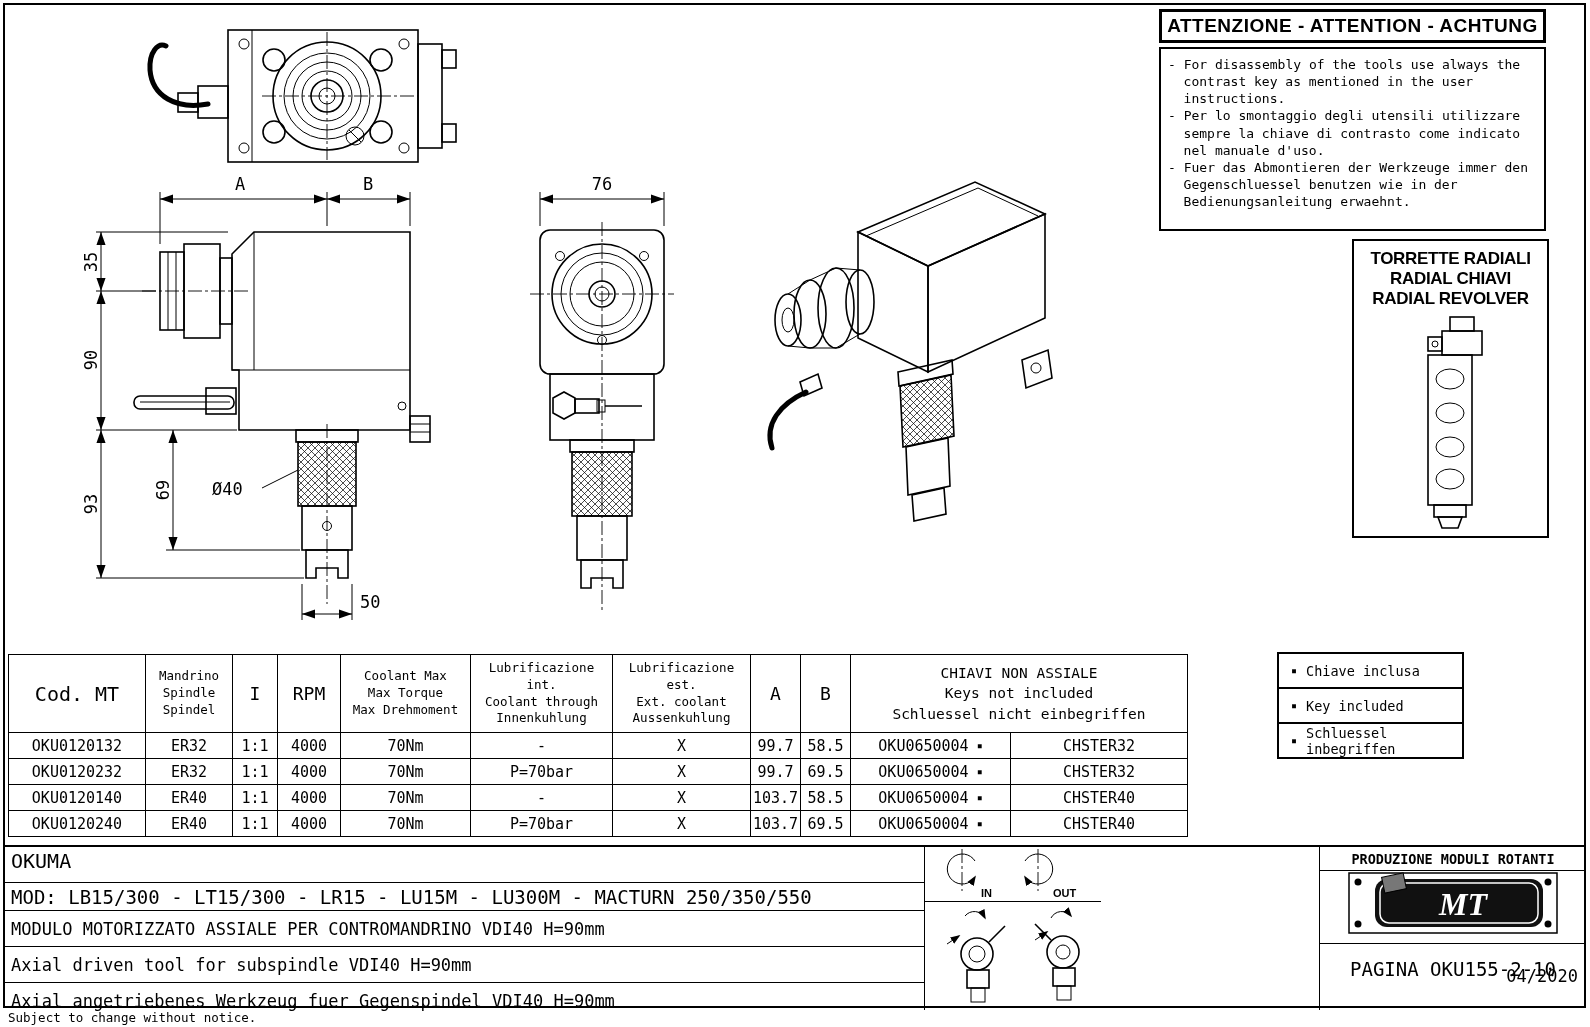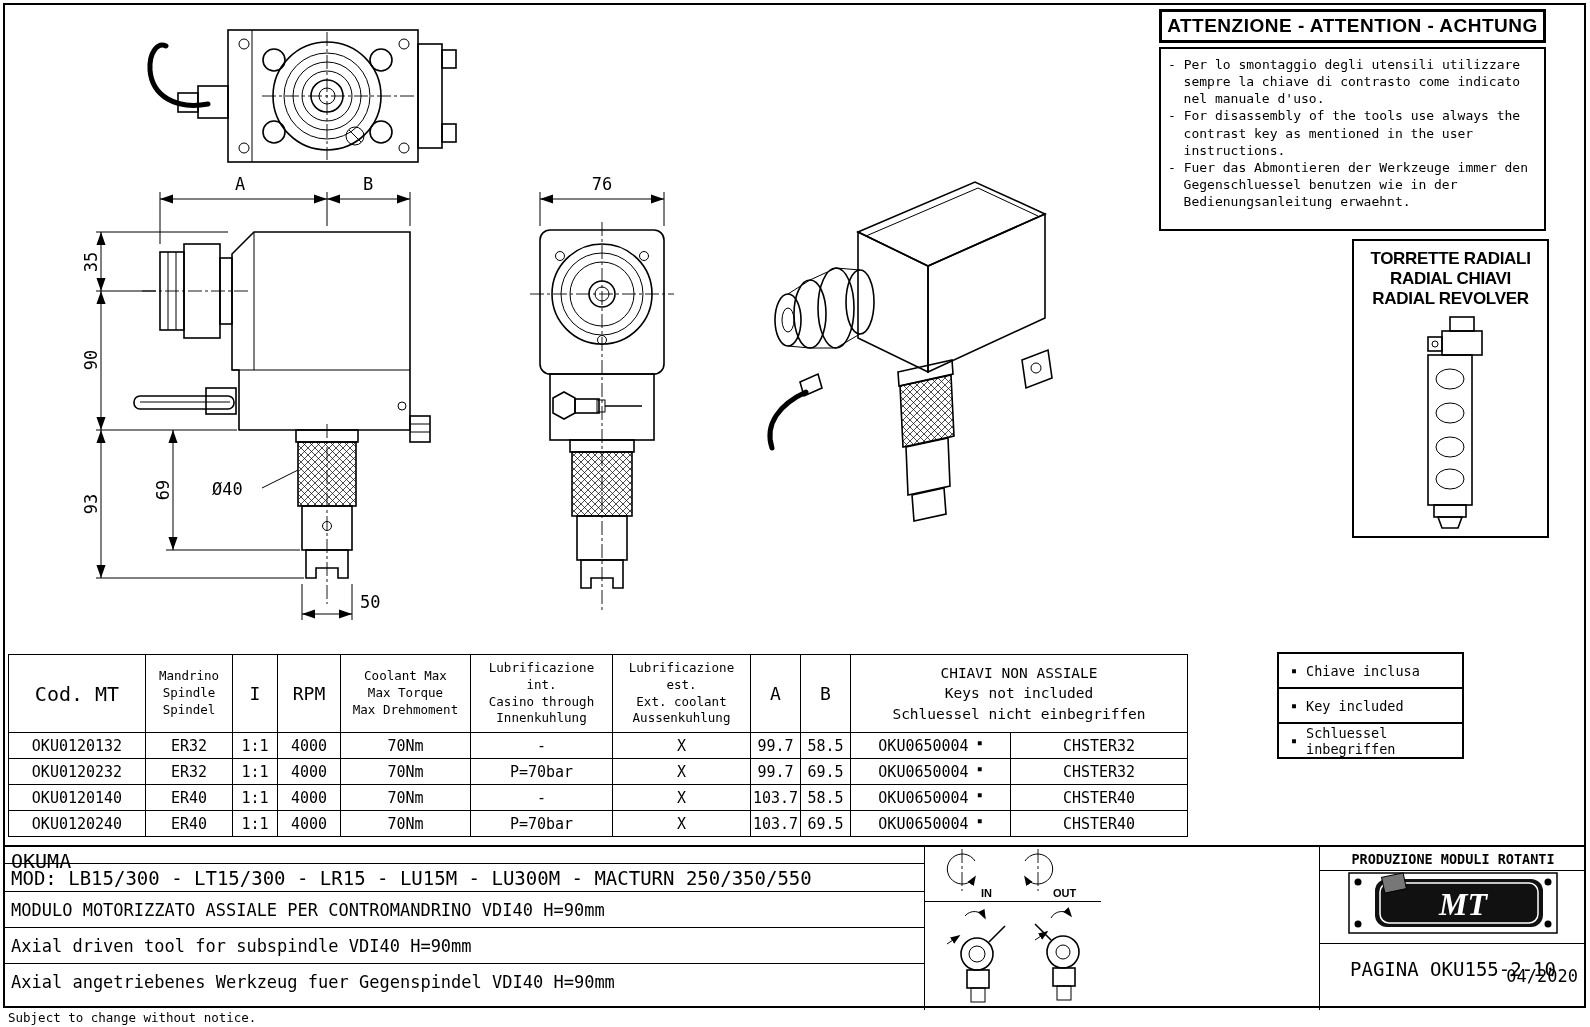--- a/index.html
+++ b/index.html
@@ -37,35 +37,35 @@
   
   .spec { position:absolute; left:8px; top:654px; border-collapse:collapse; table-layout:fixed; }
   .spec th, .spec td { border:1.5px solid #000; padding:0; text-align:center;
                        vertical-align:middle; font-weight:normal; }
   .spec tr.head { height:78px; }
   .spec tr.row { height:26px; font-size:15px; }
   .h-lg { font-size:20px; }
   .h-md { font-size:18px; }
   .h-sm div { font-size:12.5px; line-height:1.35; }
   .h-keys div { font-size:14.5px; line-height:1.4; }
-  .keycell { display:flex; align-items:flex-start; justify-content:center; gap:8px; }
+  .keycell { display:flex; align-items:center; justify-content:center; gap:8px; }
   .mk { font-size:10px; }
 
   
   .legend { position:absolute; left:1277px; top:652px; }
   .legend-box { width:187px; height:37px; border:2px solid #000; display:flex;
                 align-items:center; padding-left:12px; font-size:13.5px; margin-top:-2px; }
   .legend-box:first-child { margin-top:0; }
   .legend-box .mk { margin-right:9px; }
 
   
   .footer { position:absolute; left:3px; top:845px; width:1583px; height:163px;
             border-top:2px solid #000; }
   .f-left { position:absolute; left:0; top:0; width:921px; height:163px; }
-  .f-brand  { height:17px; border-bottom:1.5px solid #000; font-size:20px; padding:2px 0 0 8px; }
+  .f-brand  { height:36px; border-bottom:1.5px solid #000; font-size:20px; padding:2px 0 0 8px; }
   .f-models { height:28px; border-bottom:1.5px solid #000; font-size:19px; padding:3px 0 0 8px; }
   .f-desc   { height:36px; border-bottom:1.5px solid #000; font-size:17px; display:flex;
               align-items:center; padding-left:8px; }
   .f-desc.last { border-bottom:none; }
   .f-mid { position:absolute; left:921px; top:0; width:177px; height:163px; border-left:1.5px solid #000; }
   .f-rot { height:55px; border-bottom:1.5px solid #000; }
   .f-sketch { height:106px; }
   .f-mt { position:absolute; left:1098px; top:0; width:218px; height:163px;
           border-left:1.5px solid #000; text-align:center; }
   .f-mt-name { font-family:"Liberation Sans", sans-serif; font-weight:bold; font-size:22px; padding-top:3px; }
@@ -241,22 +241,22 @@
 
       <polygon class="s" points="800,382 818,374 822,388 804,396"></polygon>
       <path class="cable" d="M806,392 C780,404 764,424 772,448"></path>
       <polygon class="s" points="1022,360 1048,350 1052,378 1026,388"></polygon>
       <circle class="s1" cx="1036" cy="368" r="5"></circle>
     </g>
   </svg>
 
   <div class="warn-title">ATTENZIONE - ATTENTION - ACHTUNG</div>
   <div class="warn-body">
+    <div class="warn-item">- For disassembly of the tools use always the contrast key as mentioned in the user instructions.</div>
     <div class="warn-item">- Per lo smontaggio degli utensili utilizzare sempre la chiave di contrasto come indicato nel manuale d'uso.</div>
-    <div class="warn-item">- For disassembly of the tools use always the contrast key as mentioned in the user instructions.</div>
     <div class="warn-item">- Fuer das Abmontieren der Werkzeuge immer den Gegenschluessel benutzen wie in der Bedienungsanleitung erwaehnt.</div>
   </div>
 
   <div class="turret">
     <div class="turret-title">
       <div>TORRETTE RADIALI</div>
       <div>RADIAL CHIAVI</div>
       <div>RADIAL REVOLVER</div>
     </div>
     <svg width="193" height="222" viewBox="0 0 193 222">
@@ -298,21 +298,21 @@
       </th>
       <th class="h-md">I</th>
       <th class="h-md">RPM</th>
       <th class="h-sm">
         <div>Coolant Max</div>
         <div>Max Torque</div>
         <div>Max Drehmoment</div>
       </th>
       <th class="h-sm">
         <div>Lubrificazione int.</div>
-        <div>Casino through</div>
+        <div>Coolant through</div>
         <div>Innenkuhlung</div>
       </th>
       <th class="h-sm">
         <div>Lubrificazione est.</div>
         <div>Ext. coolant</div>
         <div>Aussenkuhlung</div>
       </th>
       <th class="h-md">A</th>
       <th class="h-md">B</th>
       <th class="h-keys" colspan="2">

